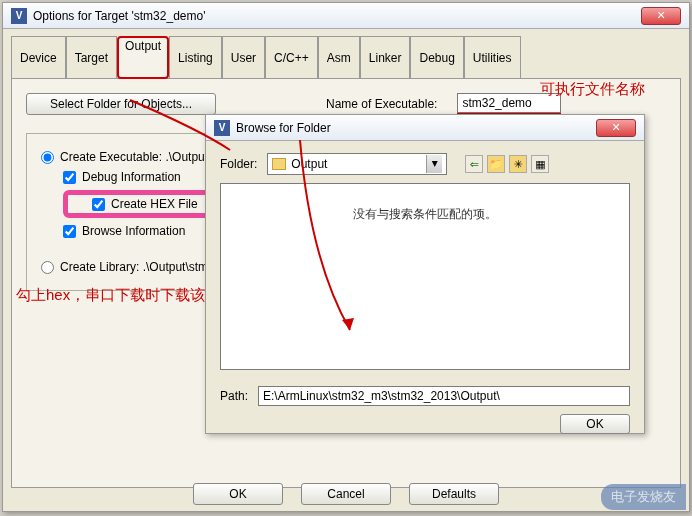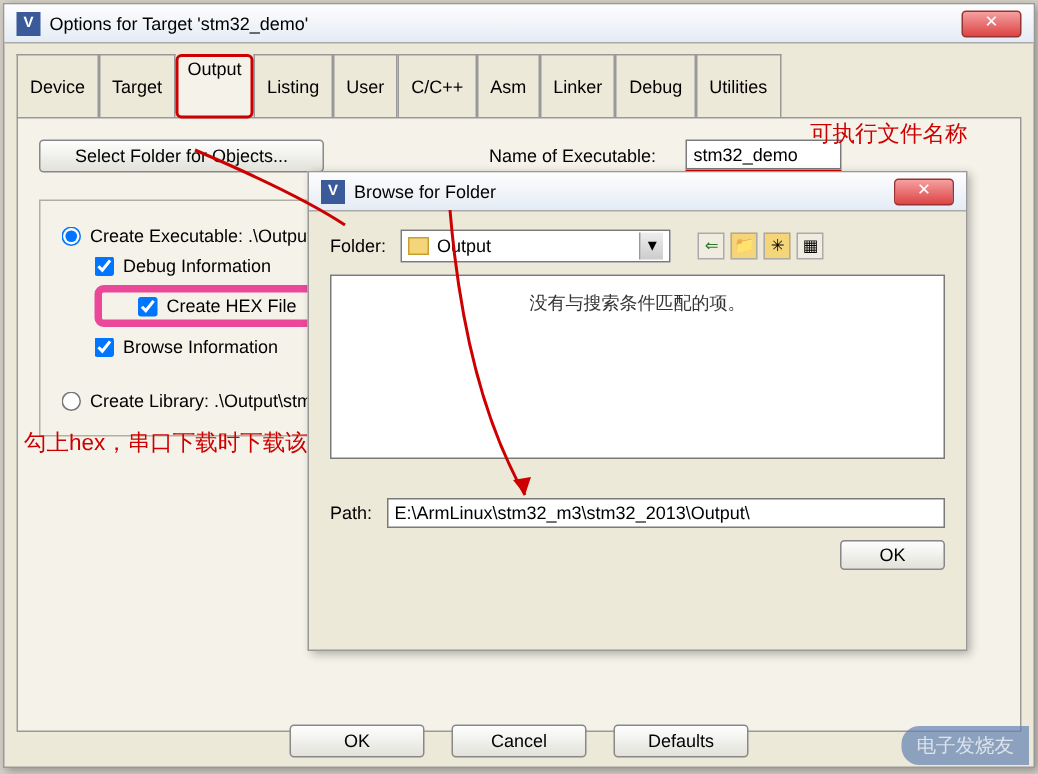--- a/index.html
+++ b/index.html
@@ -147,26 +147,26 @@
       border-left: 1px solid #999;
       margin-left: auto;
       text-align: center;
       line-height: 16px;
     }
     .toolbar-icons { display: flex; gap: 4px; margin-left: 8px; }
     .ticon { width: 18px; height: 18px; border: 1px solid #aaa; background: #f0ede0; font-size: 11px; text-align: center; line-height: 16px; }
     .listbox {
       border: 1px solid #7a7a7a;
       background: white;
-      height: 123px;
-      padding: 6px;
+      height: 187px;
+      padding: 18px;
       text-align: center;
       color: #333;
     }
-    .pathrow { display: flex; align-items: center; gap: 10px; margin-top: 26px; }
+    .pathrow { display: flex; align-items: center; gap: 10px; margin-top: 16px; }
     .pathrow input { flex: 1; }
     .dlg-buttons { text-align: right; margin-top: 8px; }
     .main-buttons {
       position: absolute;
       bottom: 6px; left: 0; right: 0;
       display: flex;
       justify-content: center;
       gap: 18px;
     }
     .main-buttons .btn { min-width: 90px; padding: 3px 10px; }

